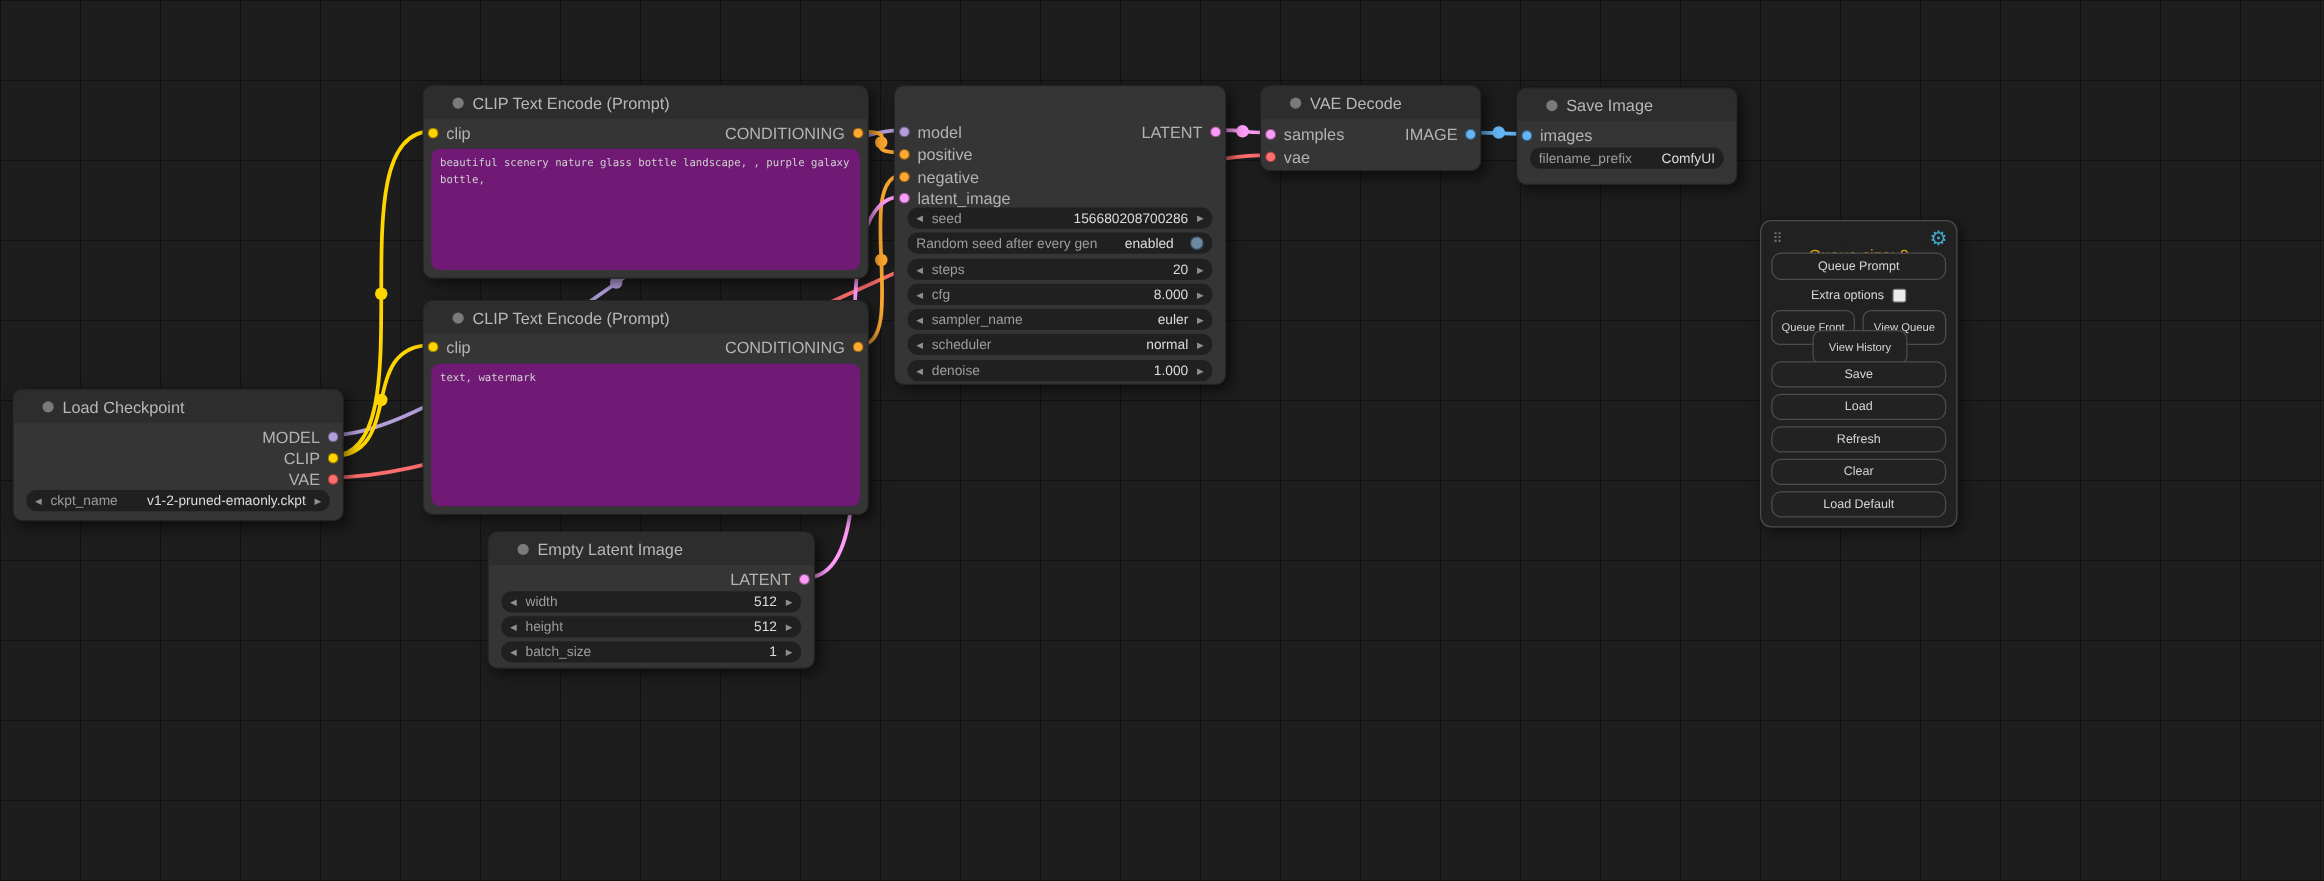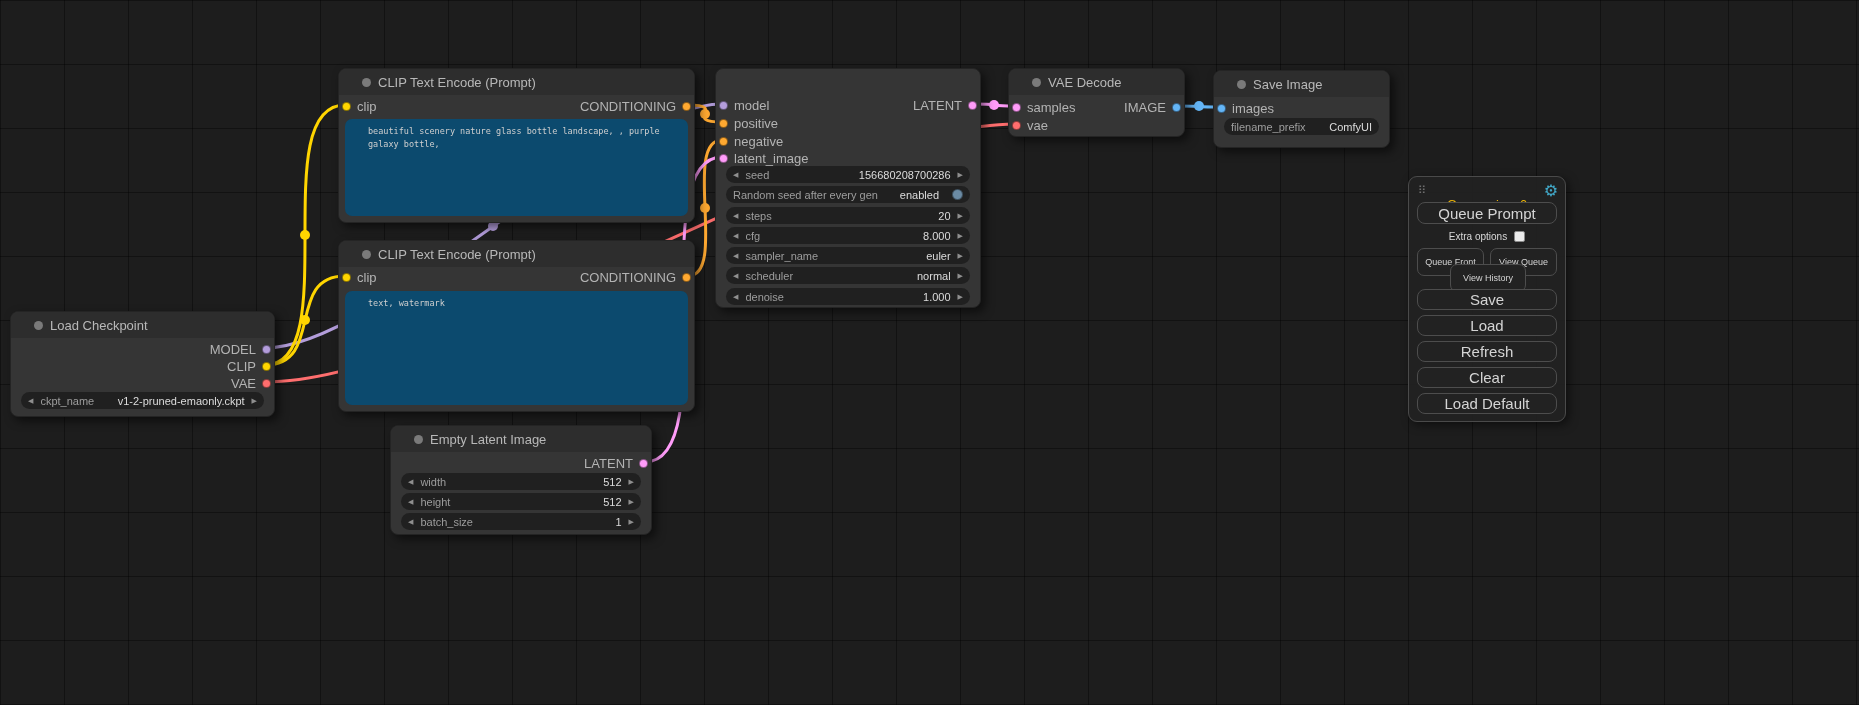--- a/index.html
+++ b/index.html
@@ -49,34 +49,34 @@
   .sdot.conditioning{background:var(--c-conditioning,#ffa931)}
   .sdot.latent{background:var(--c-latent,#ff9cf9)}
   .sdot.image{background:var(--c-image,#64b5f6)}
   .widget{position:absolute;left:10px;right:10px;height:17px;background:#202020;border-radius:9px;
           display:flex;align-items:center;padding:0 7px;gap:7px;font-size:11px;white-space:nowrap;cursor:pointer}
   .warrow{color:#8f8f8f;font-size:7px;flex:none}
   .wlabel{color:#9d9d9d}
   .wvalue{margin-left:auto;color:#dcdcdc}
   .toggle-knob{width:11px;height:11px;border-radius:50%;background:var(--c-toggle,#6b8ba4);
                border:1px solid rgba(0,0,0,.4);margin-left:6px;flex:none}
-  .ntext{position:absolute;left:6px;right:6px;top:50px;bottom:6px;background:#0c4a6e;border-radius:7px;
-         padding:6px 23px;font-family:"DejaVu Sans Mono",monospace;font-size:8.5px;line-height:1.55;
+  .ntext{position:absolute;left:6px;right:6px;top:50px;bottom:6px;background:#701a75;border-radius:7px;
+         padding:6px 7px;font-family:"DejaVu Sans Mono",monospace;font-size:8.5px;line-height:1.55;
          color:#cfcfcf;white-space:pre-wrap;overflow:hidden;cursor:text}
 
   
   .menu{position:absolute;left:1408px;top:176px;width:158px;height:246px;z-index:3;
         background:rgba(33,33,33,.96);border:1px solid #4a4a4a;border-radius:9px;
         box-shadow:3px 3px 10px rgba(0,0,0,.5)}
   .m-handle{position:absolute;left:9px;top:7px;color:#6e6e6e;font-size:11px;cursor:grab}
   .m-qsize{position:absolute;left:0;right:0;top:20px;text-align:center;font-size:13px;color:#eab308}
   .m-gear{position:absolute;right:7px;top:4px;font-size:16px;color:var(--c-gear,#41a8c8);cursor:pointer}
   .mbtn{position:absolute;background:#222;border:1px solid #4d4d4d;border-radius:8px;color:#d4d4d4;
         display:flex;align-items:center;justify-content:center;cursor:pointer}
-  .mbtn.big{left:8px;right:8px;height:21px;font-size:15px}
+  .mbtn.big{left:8px;right:8px;height:21px;font-size:10px}
   .mbtn.small{height:28px;font-size:9px;border-radius:7px}
   .m-extra{position:absolute;left:0;right:0;top:54px;display:flex;align-items:center;
            justify-content:center;gap:7px;font-size:10px;color:#d8d8d8}
   .m-check{width:11px;height:11px;background:#ececec;border:1px solid #8a8a8a;border-radius:2px;cursor:pointer}
 </style>
 </head>
 <body>
 
 <svg class="links" width="1859" height="705">
   <path class="lk model" d="M265 348 C 379 348, 608 104, 722 104"></path>

